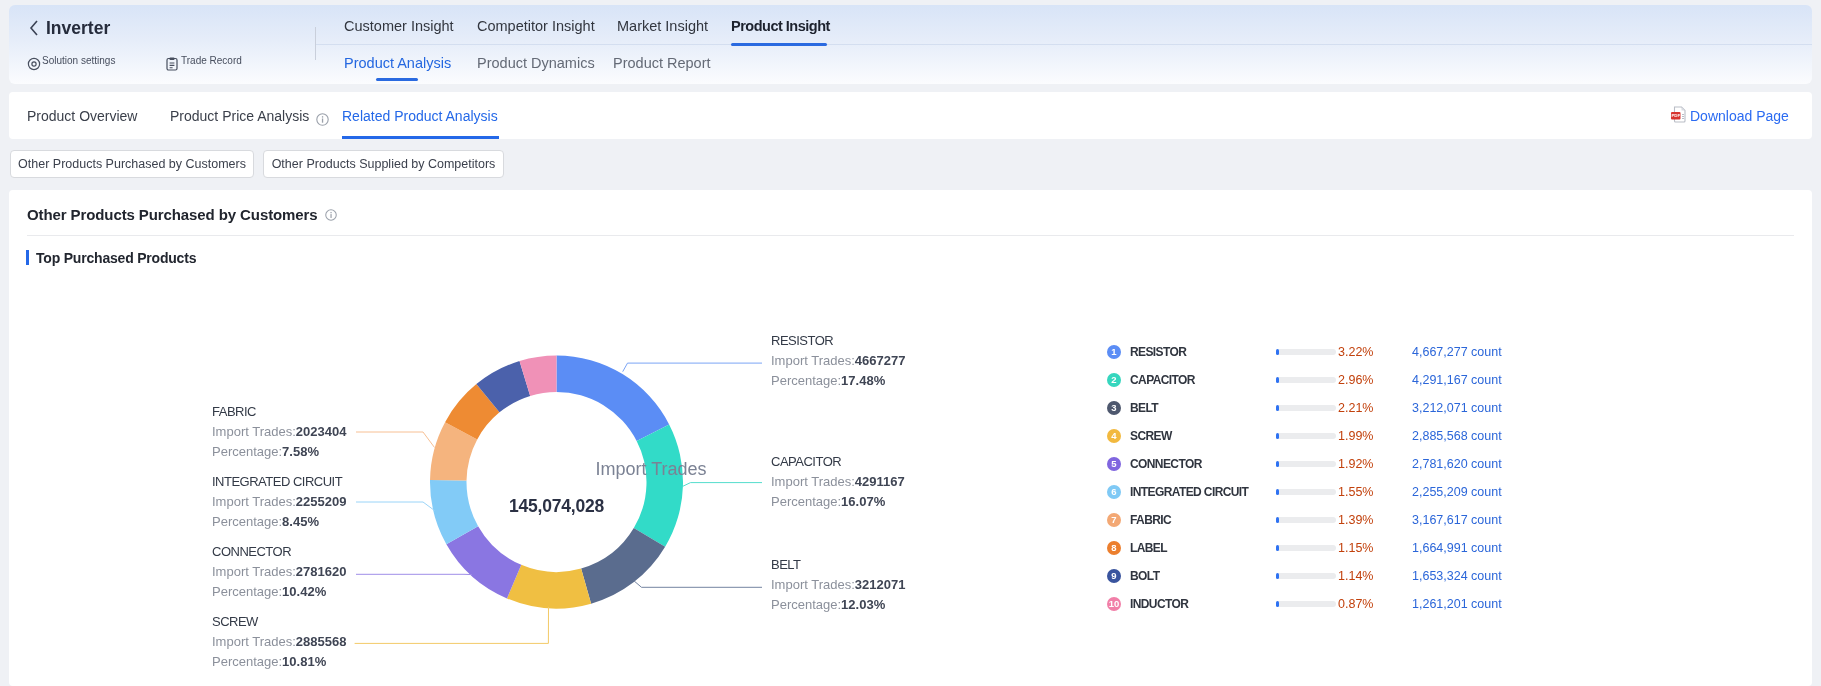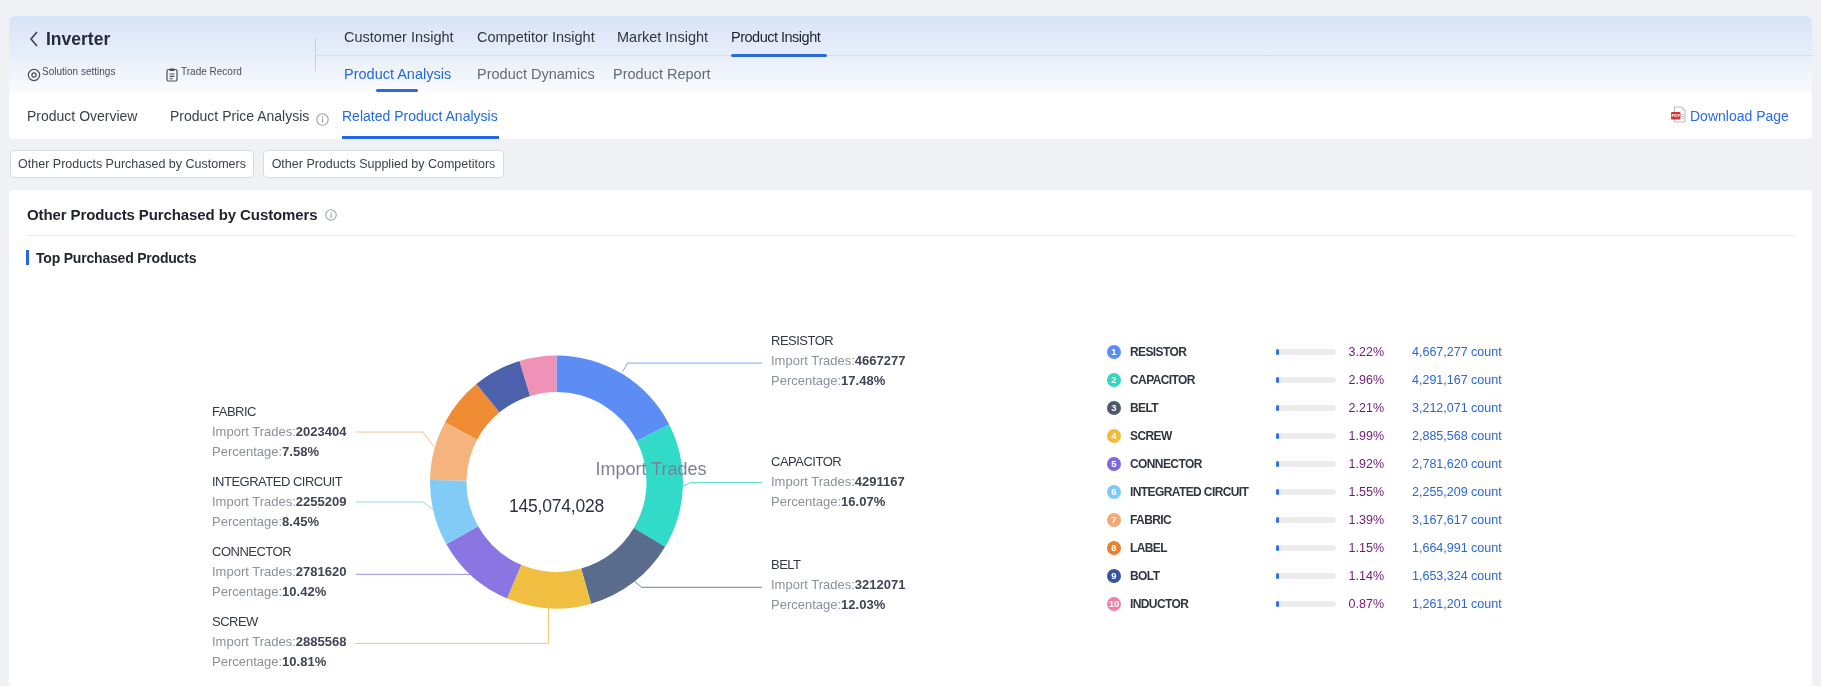--- a/index.html
+++ b/index.html
@@ -1,28 +1,28 @@
 <!DOCTYPE html>
 <html><head>
 <meta charset="utf-8">
 <style>
 * { margin:0; padding:0; box-sizing:border-box; }
 html,body { width:1821px; height:686px; }
 body { background:#eff1f5; font-family:"Liberation Sans",sans-serif; position:relative; overflow:hidden; }
 .abs { position:absolute; }
 
 
-.header { position:absolute; left:9px; top:16px; width:1803px; height:79px; border-radius:6px;
+.header { position:absolute; left:9px; top:5px; width:1803px; height:79px; border-radius:6px;
   background:linear-gradient(180deg,#d8e4f7 0%, #e6edf9 45%, #fbfcfe 100%); }
 .hdr-divline { position:absolute; left:306px; top:39px; width:1497px; height:1px; background:rgba(175,192,220,0.35); }
 .vdiv { position:absolute; left:306px; top:22px; width:1px; height:33px; background:#c9cfdb; }
 .title { position:absolute; left:37px; top:13px; font-size:17.5px; font-weight:700; color:#262c3c; }
 .subitem { position:absolute; top:50px; font-size:10px; color:#474e5e; }
 .nav1 { position:absolute; top:13px; font-size:14.5px; color:#32363f; }
-.nav1.active { font-weight:400; color:#1d222e; letter-spacing:-0.5px; }
+.nav1.active { font-weight:700; color:#1d222e; letter-spacing:-0.5px; }
 .nav1-bar { position:absolute; left:722px; top:38px; width:96px; height:3px; background:#2a6ae0; border-radius:2px; }
 .nav2 { position:absolute; top:50px; font-size:14.5px; color:#646a76; }
 .nav2.active { color:#2467e0; }
 .nav2-bar { position:absolute; left:367px; top:73px; width:42px; height:3px; background:#2a6ae0; border-radius:2px; }
 
 
 .tabpanel { position:absolute; left:9px; top:92px; width:1803px; height:47px; background:#fff; border-radius:4px; }
 .tab { position:absolute; top:16px; font-size:14px; color:#3a3f4a; }
 .tab.active { color:#2468e8;text-align:right; }
 .tab-bar { position:absolute; left:333px; bottom:0; width:157px; height:3px; background:#2468e8; }
@@ -41,31 +41,31 @@
 .sect .txt { position:absolute; left:10px; top:1px; width:260px; font-size:14px; font-weight:700; color:#22262f; letter-spacing:-0.2px; }
 
 
 .lbl { position:absolute; font-size:13px; line-height:20px; white-space:nowrap; }
 .lbl .nm { color:#333a47; letter-spacing:-0.5px; }
 .lbl .g { color:#8b909b; }
 .lbl b { color:#3f4554; font-weight:700; }
 
 
 .ctr1 { position:absolute; left:406.5px; top:459px; width:300px; text-align:right; font-size:18px; color:#7b8294; }
-.ctr2 { position:absolute; left:406.5px; top:496px; width:300px; text-align:center; font-size:17.5px; font-weight:400; color:#2b3144; letter-spacing:-0.2px; }
+.ctr2 { position:absolute; left:406.5px; top:496px; width:300px; text-align:center; font-size:17.5px; font-weight:700; color:#2b3144; letter-spacing:-0.2px; }
 
 
 .row { position:absolute; left:1098px; height:28px; width:420px; }
 .badge { position:absolute; left:9px; top:7px; width:14px; height:14px; border-radius:50%; color:#fff;
   font-size:9.5px; font-weight:700; text-align:center; line-height:14px;
   background-image:linear-gradient(145deg, rgba(255,255,255,0.38), rgba(255,255,255,0) 60%); }
 .rname { position:absolute; left:32px; top:7px; font-size:12px; font-weight:600; color:#30353f; letter-spacing:-0.6px; }
 .track { position:absolute; left:178px; top:11px; width:60px; height:6px; background:#ebecee; border-radius:3px; }
 .fill { position:absolute; left:0; top:0; height:6px; width:3px; background:#2e72f2; border-radius:3px; }
-.pct { position:absolute; left:240px; top:7px; width:46px; text-align:right; font-size:12.5px; color:#701a75; }
+.pct { position:absolute; left:240px; top:7px; width:46px; text-align:left; font-size:12.5px; color:#c2410c; }
 .cnt { position:absolute; left:314px; top:7px; font-size:12.5px; color:#2b66d9; }
 </style>
 </head>
 <body>
 
 <div class="header">
   <svg class="abs" style="left:19px;top:14px" width="12" height="18" viewBox="0 0 12 18">
       <path d="M9 2 L3 9 L9 16" stroke="#3b4254" stroke-width="1.6" fill="none"></path>
     </svg>
   <div class="title">Inverter</div>

